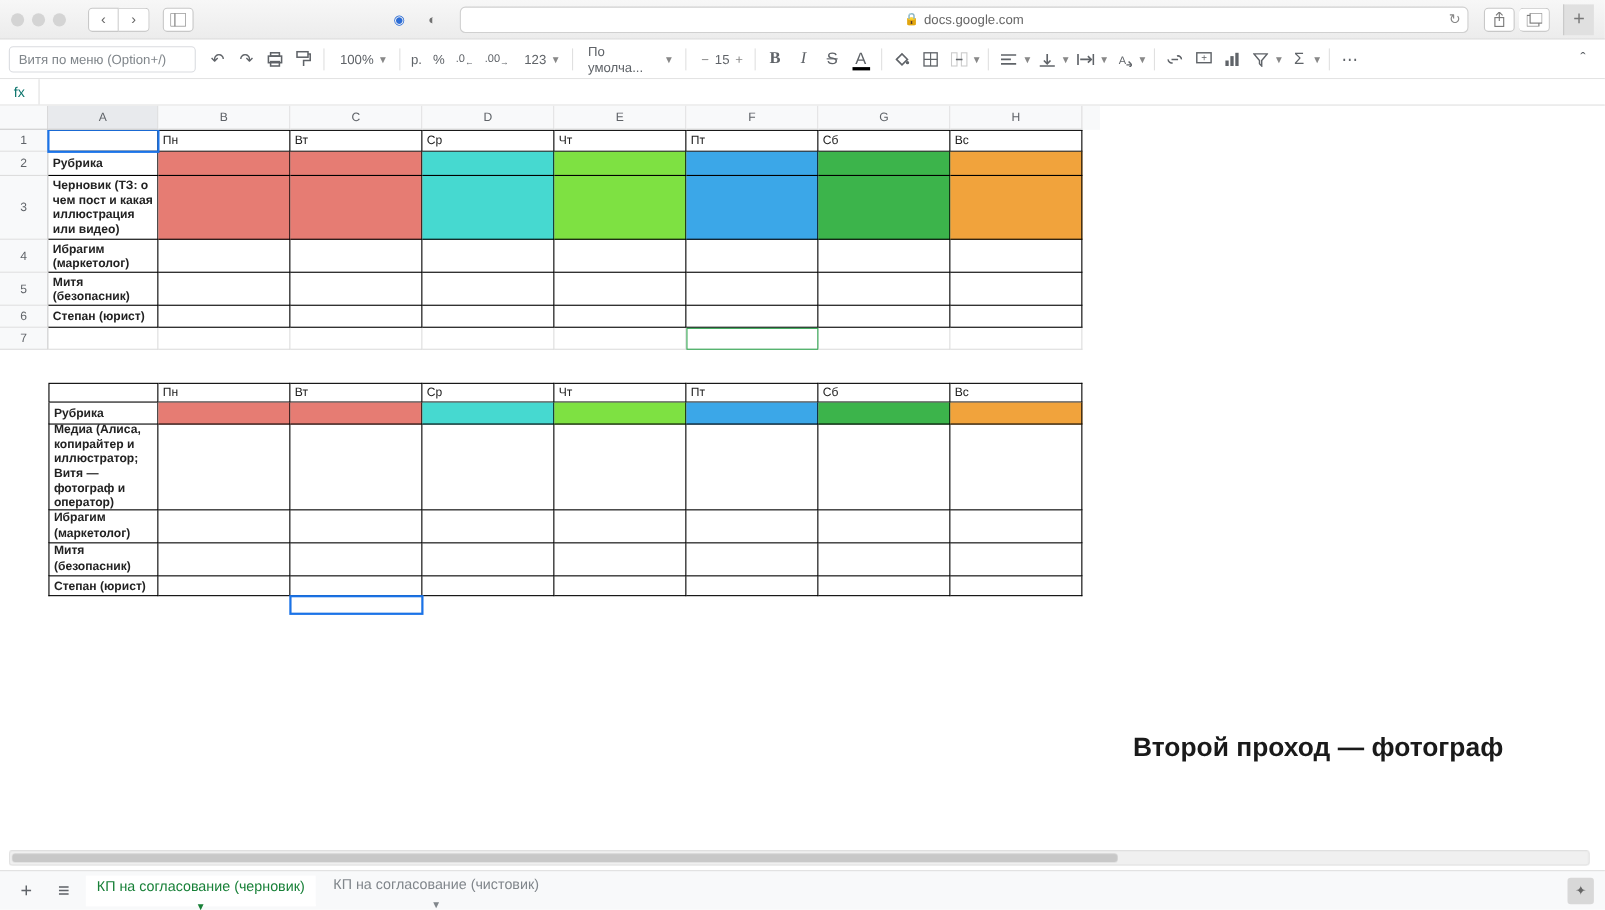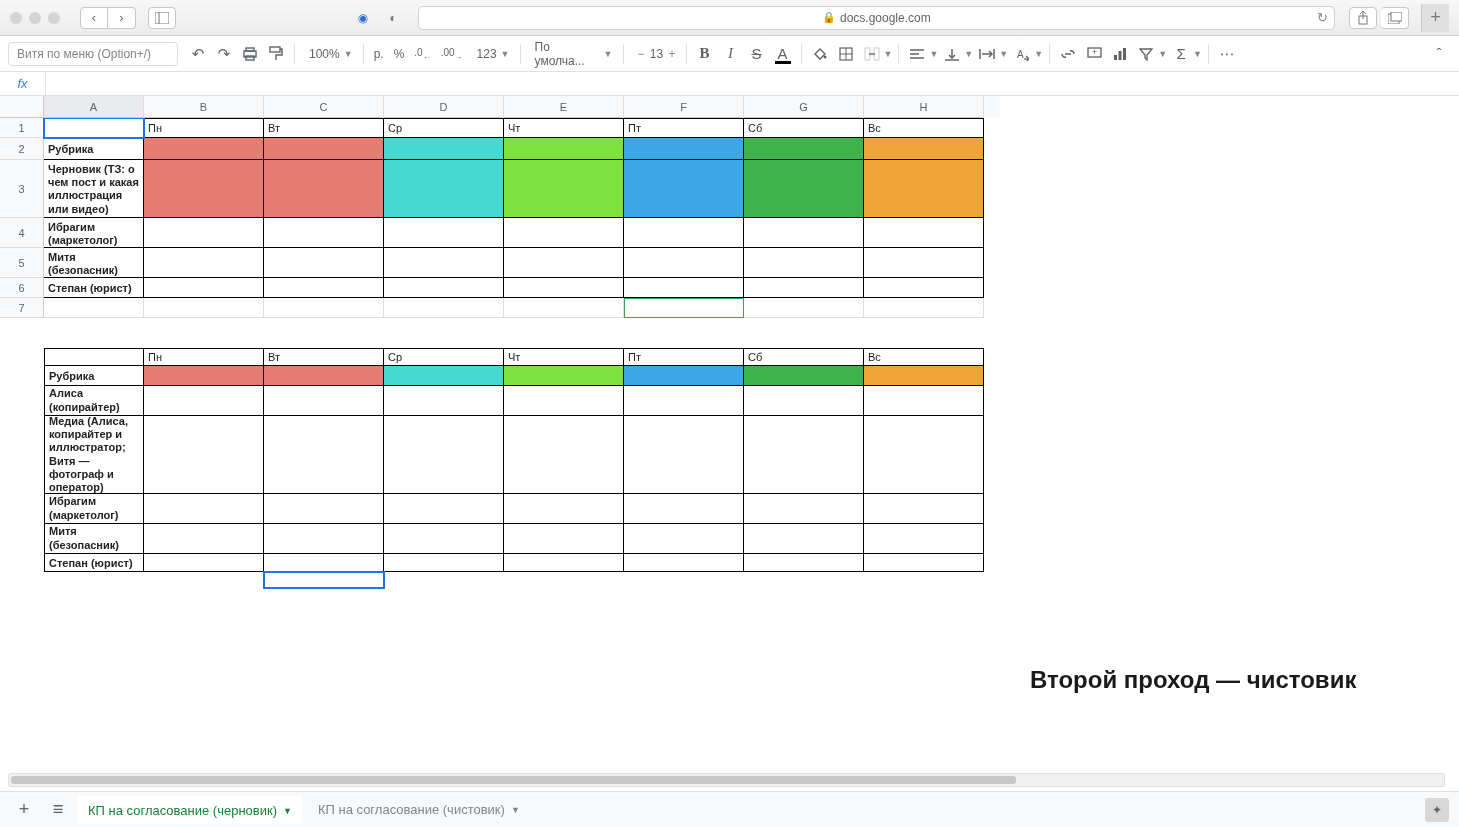--- a/index.html
+++ b/index.html
@@ -34,21 +34,21 @@
 .bold { font-weight: bold; font-family: Georgia, serif; }
 .italic { font-style: italic; font-family: Georgia, serif; }
 .strike { text-decoration: line-through; }
 .text-color { position: relative; }
 .text-color::after { content:''; position:absolute; bottom:2px; left:4px; right:4px; height:3px; background:#000; }
 .caret-down { font-size: 9px; color: #888; margin-left: -2px; }
 .toolbar-right { margin-left: auto; display: flex; align-items: center; }
 
 
 .formula-bar { height: 24px; border-bottom: 1px solid #e0e0e0; display: flex; align-items: center; background: #fff; }
-.fx-label { width: 46px; text-align: center; font-style: italic; color: #3b82f6; font-size: 13px; border-right: 1px solid #e0e0e0; height: 100%; display: flex; align-items: center; justify-content: center; }
+.fx-label { width: 36px; text-align: center; color: #0f766e; font-size: 13px; border-right: 1px solid #e0e0e0; height: 100%; display: flex; align-items: center; justify-content: center; }
 .fx-input { flex: 1; height: 100%; padding: 0 6px; }
 
 
 .main-area { display: flex; height: 690px; overflow: hidden; }
 .sheet-area { flex: 0 0 1000px; overflow: auto; position: relative; }
 .annotations { flex: 1; padding: 20px 30px; position: relative; }
 .annotation-label { font-size: 24px; font-weight: 700; color: #1a1a1a; position: absolute; }
 
 
 .col-headers { display: flex; position: sticky; top: 0; background: #f8f9fa; z-index: 2; }
@@ -86,21 +86,21 @@
 .table2 .t2row:first-child .t2cell { border-top: 1px solid #000; }
 .table2 .t2cell:first-child { border-left: 1px solid #000; width: 100px; font-weight: bold; }
 .table2 .t2cell.day { width: 120px; }
 .table2 .t2cell.wrap { white-space: normal; line-height: 1.2; padding: 3px 4px; }
 .table2 .hdr .t2cell { font-weight: normal; }
 .t2-selected { outline: 2px solid #1a73e8; outline-offset: -1px; }
 
 
 .sheet-tabs { position: fixed; bottom: 0; left: 0; right: 0; height: 36px; background: #f8f9fa; border-top: 1px solid #e0e0e0; display: flex; align-items: center; padding: 0 10px; gap: 6px; }
 .sheet-add, .sheet-all { width: 28px; height: 28px; display: flex; align-items: center; justify-content: center; color: #5f6368; font-size: 18px; }
-.sheet-tab { height: 28px; padding: 0 10px; display: flex; align-items: center; gap: 6px; font-size: 13px; border-radius: 0; }
+.sheet-tab { height: 28px; padding: 0 10px; display: flex; align-items: center; gap: 6px; font-size: 13px; border-radius: 0; flex-direction: column; }
 .sheet-tab.active { background: #fff; color: #188038; font-weight: 500; border-top: 2px solid transparent; box-shadow: inset 0 -2px 0 #fff; }
 .sheet-tab.inactive { color: #80868b; }
 .sheet-tab .caret { font-size: 9px; }
 .explore-btn { margin-left: auto; width: 24px; height: 24px; background: #d8d8d8; border-radius: 3px; display:flex; align-items:center; justify-content:center; color:#666; }
 
 
 .hscroll { position: fixed; bottom: 40px; left: 8px; right: 14px; height: 14px; background: #f0f0f0; border: 1px solid #e0e0e0; border-radius: 3px; }
 .hscroll-thumb { position:absolute; left:2px; top:2px; bottom:2px; width: 70%; background:#c8c8c8; border-radius:3px; }
 
 svg { display: block; }
@@ -182,21 +182,21 @@
       <span class="caret">▼</span>
     </div>
   <div class="tb-sep"></div>
   <div class="tb-combo" style="width:90px">
       <span>По умолча...</span>
       <span class="caret">▼</span>
     </div>
   <div class="tb-sep"></div>
   <div class="tb-combo" style="width:50px; justify-content:space-between">
       <span style="color:#888">−</span>
-      <span>13</span>
+      <span>15</span>
       <span style="color:#888">+</span>
     </div>
   <div class="tb-sep"></div>
   <div class="tb-btn bold">B</div>
   <div class="tb-btn italic">I</div>
   <div class="tb-btn strike">S</div>
   <div class="tb-btn text-color">A</div>
   <div class="tb-sep"></div>
   <div class="tb-btn">
     <svg width="16" height="16">
@@ -406,30 +406,20 @@
       <div class="t2row" style="height:20px">
         <div class="t2cell">Рубрика</div>
         <div class="t2cell day c-red"></div>
         <div class="t2cell day c-red"></div>
         <div class="t2cell day c-cyan"></div>
         <div class="t2cell day c-lime"></div>
         <div class="t2cell day c-blue"></div>
         <div class="t2cell day c-green"></div>
         <div class="t2cell day c-orange"></div>
       </div>
-      <div class="t2row" style="height:30px">
-        <div class="t2cell wrap">Алиса (копирайтер)</div>
-        <div class="t2cell day"></div>
-          <div class="t2cell day"></div>
-          <div class="t2cell day"></div>
-          <div class="t2cell day"></div>
-          <div class="t2cell day"></div>
-          <div class="t2cell day"></div>
-          <div class="t2cell day"></div>
-      </div>
       <div class="t2row" style="height:78px">
         <div class="t2cell wrap">Медиа (Алиса, копирайтер и иллюстратор; Витя — фотограф и оператор)</div>
         <div class="t2cell day"></div>
           <div class="t2cell day"></div>
           <div class="t2cell day"></div>
           <div class="t2cell day"></div>
           <div class="t2cell day"></div>
           <div class="t2cell day"></div>
           <div class="t2cell day"></div>
       </div>
@@ -467,21 +457,21 @@
       <div class="t2row" style="height:16px;">
         <div style="width:100px"></div>
         <div style="width:120px"></div>
         <div class="t2-selected" style="width:120px;height:16px;border:1px solid #ddd;border-top:none"></div>
       </div>
     </div>
 
   </div>
 
   <div class="annotations">
-    <div class="annotation-label" style="top:570px">Второй проход — чистовик</div>
+    <div class="annotation-label" style="top:570px">Второй проход — фотограф</div>
   </div>
 </div>
 
 <div class="hscroll">
   <div class="hscroll-thumb"></div>
 </div>
 
 <div class="sheet-tabs">
   <div class="sheet-add">+</div>
   <div class="sheet-all">≡</div>

